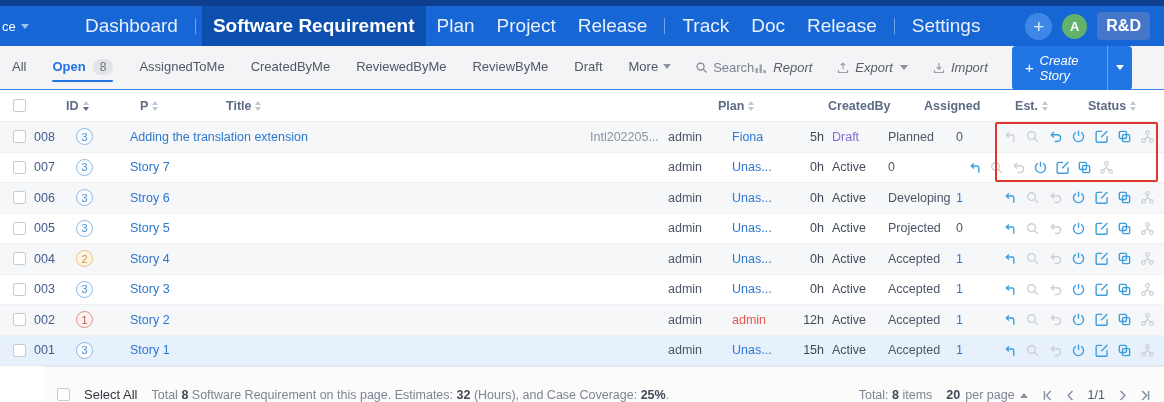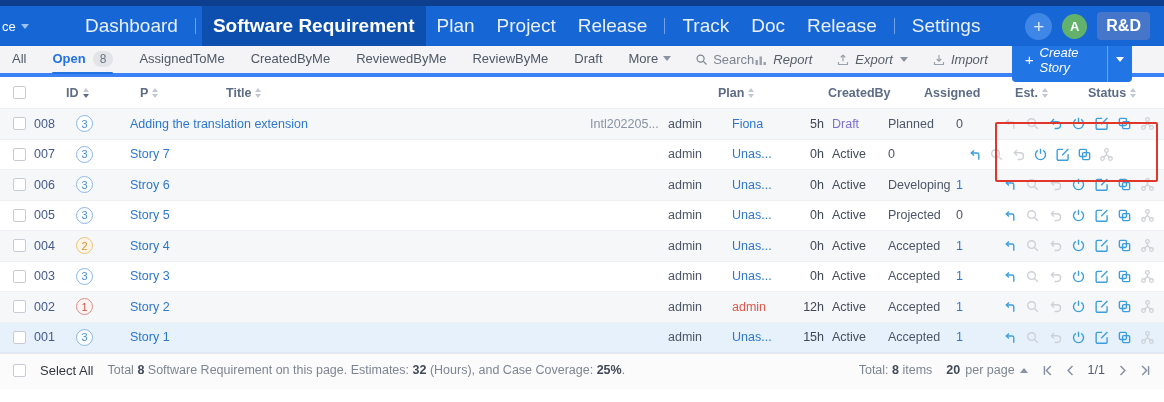--- a/index.html
+++ b/index.html
@@ -16,21 +16,21 @@
   .nav-center { display:flex; align-items:stretch; margin:0 auto; gap:0; }
   .nav-item { display:flex; align-items:center; padding:0 11px; font-size:19px; color:#e8f0fb; cursor:pointer; white-space:nowrap; }
   .nav-item.active { background:#0d4fae; color:#fff; font-weight:bold; }
   .nav-divider { width:1px; height:16px; background:rgba(255,255,255,.4); align-self:center; margin:0 6px; }
   .nav-right { display:flex; align-items:center; gap:10px; padding-right:14px; }
   .plus-circle { width:27px; height:27px; border-radius:50%; background:#3f87e6; color:#dcecff; font-size:19px; display:flex; align-items:center; justify-content:center; cursor:pointer; line-height:1; }
   .avatar { width:25px; height:25px; border-radius:50%; background:#63b26c; color:#fff; font-size:13px; font-weight:bold; display:flex; align-items:center; justify-content:center; }
   .org-btn { background:#4576ca; color:#fff; font-size:16px; font-weight:bold; border-radius:4px; padding:5px 9px; cursor:pointer; }
 
   
-  .toolbar { height:31px; background:#f4f4f6; border-bottom:4px solid #3b82f6; display:flex; align-items:center; padding:0 32px 0 12px; }
+  .toolbar { height:44px; background:#f4f4f6; border-bottom:1px solid #3b82f6; display:flex; align-items:center; padding:0 32px 0 12px; }
   .tabs { display:flex; align-items:center; gap:26px; }
   .tab { font-size:13px; color:#4e5866; cursor:pointer; display:flex; align-items:center; padding:5px 0 7px; position:relative; white-space:nowrap; }
   .tab.active { color:#2272e0; font-weight:bold; }
   .tab.active::after { content:""; position:absolute; left:0; right:0; bottom:0; height:2px; background:#2272e0; border-radius:1px; }
   .tab .badge { margin-left:7px; background:#e3e4e7; color:#6b7280; font-size:12px; font-weight:normal; border-radius:9px; padding:1px 7px; }
   .tab .tab-caret { margin-left:5px; border-top-color:#8a93a1; }
   .search-box { display:flex; align-items:center; gap:5px; margin-left:24px; color:#7d848f; font-size:13px; cursor:pointer; }
   .toolbar-right { margin-left:auto; display:flex; align-items:center; gap:24px;font-style:italic; }
   .tool-link { display:flex; align-items:center; gap:5px; font-size:13px; color:#565e6a; cursor:pointer; white-space:nowrap; }
   .tool-link svg { color:#98a0ac; }
@@ -75,21 +75,21 @@
   .td-t .case-count.link { color:#2d77cf; cursor:pointer; }
   .td-t .case-count.plain { color:#4d5666; }
   .td-action { padding-left:11px; gap:7px; overflow:visible; }
   .act { width:16px; height:16px; display:flex; align-items:center; justify-content:center; }
   .act.on { color:#3d9ede; cursor:pointer; }
   .act.off { color:#cdd1d6; }
 
   .red-box { position:absolute; left:995px; top:122px; width:163px; height:60px; border:2px solid #e0362b; border-radius:2px; pointer-events:none; z-index:5; }
 
   
-  .pagefoot { height:36px; background:#fbfbfc; border-top:1px solid #e7e8eb; display:flex; align-items:flex-start; padding:9px 13px; }
+  .pagefoot { height:36px; background:#fbfbfc; border-top:1px solid #e7e8eb; display:flex; align-items:flex-end; padding:0 13px;margin-left:44px; }
   .foot-left { display:flex; align-items:center; gap:14px; }
   .select-all-label { font-size:13px; color:#33383f; }
   .summary { font-size:12.5px; color:#7d8592; margin-left:14px; }
   .summary b { color:#424a57; }
   .foot-right { margin-left:auto; display:flex; align-items:center; gap:14px; font-size:12.5px; color:#7d8592; }
   .per-page { display:flex; align-items:center; gap:5px; cursor:pointer; }
   .per-page b { color:#424a57; }
   .caret-up { width:0; height:0; border-left:4px solid transparent; border-right:4px solid transparent; border-bottom:5px solid #8a93a1; display:inline-block; }
   .pager { display:flex; align-items:center; gap:12px; color:#8490a2; }
   .pager .pg-btn { display:flex; cursor:pointer; color:#8490a2; }

